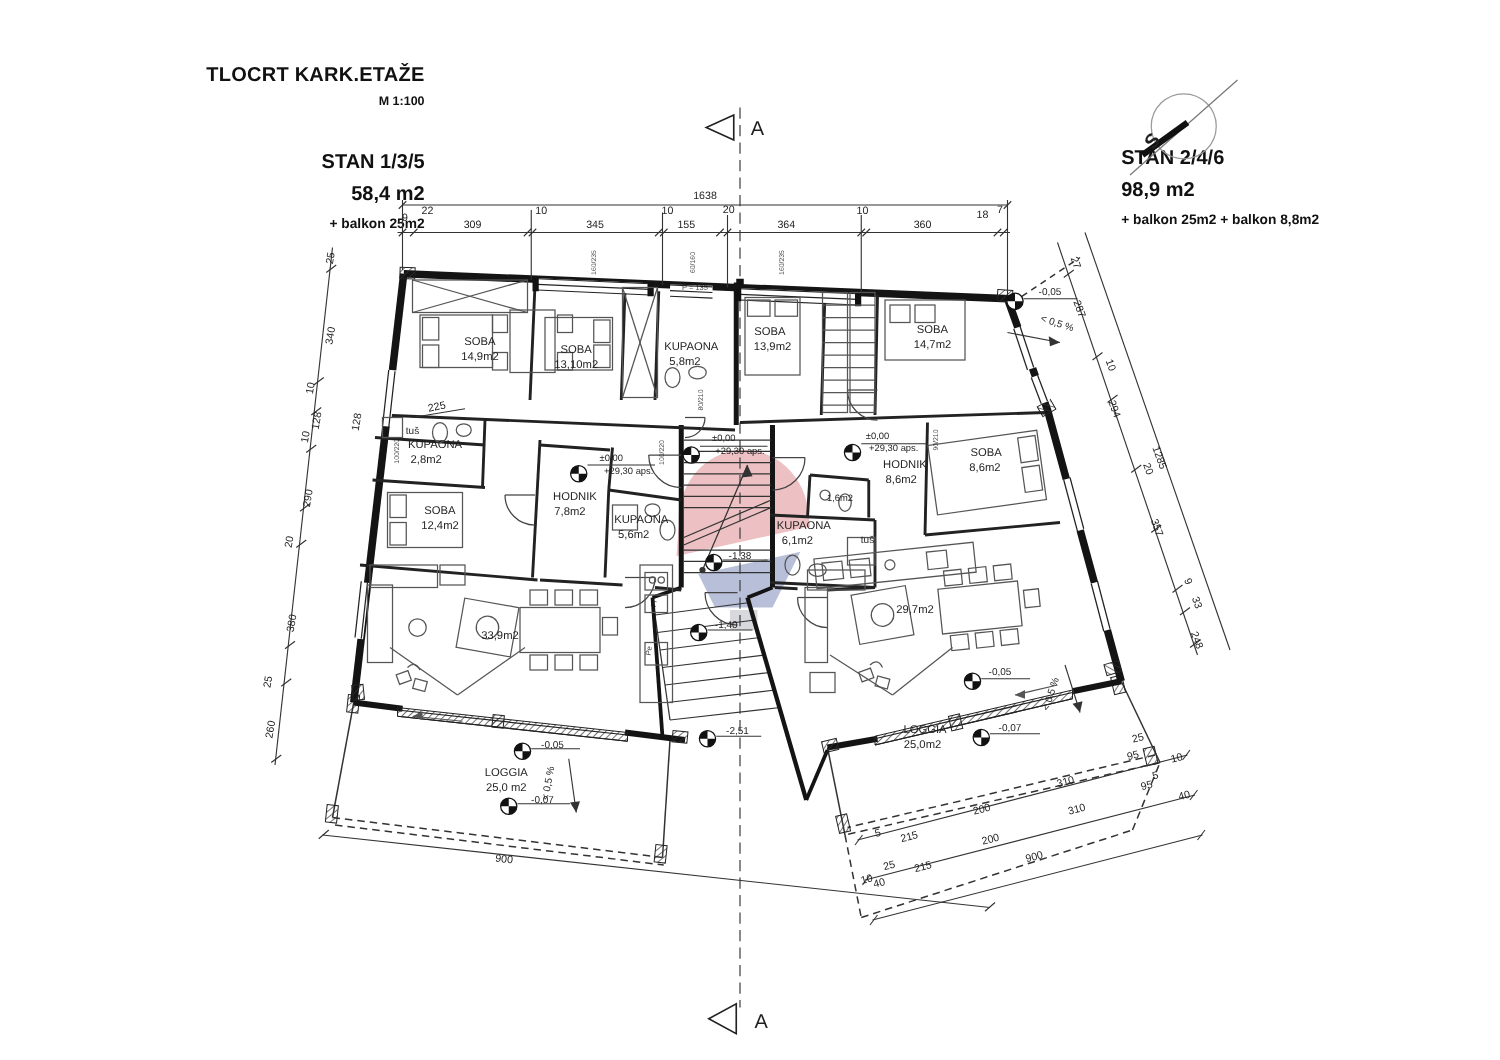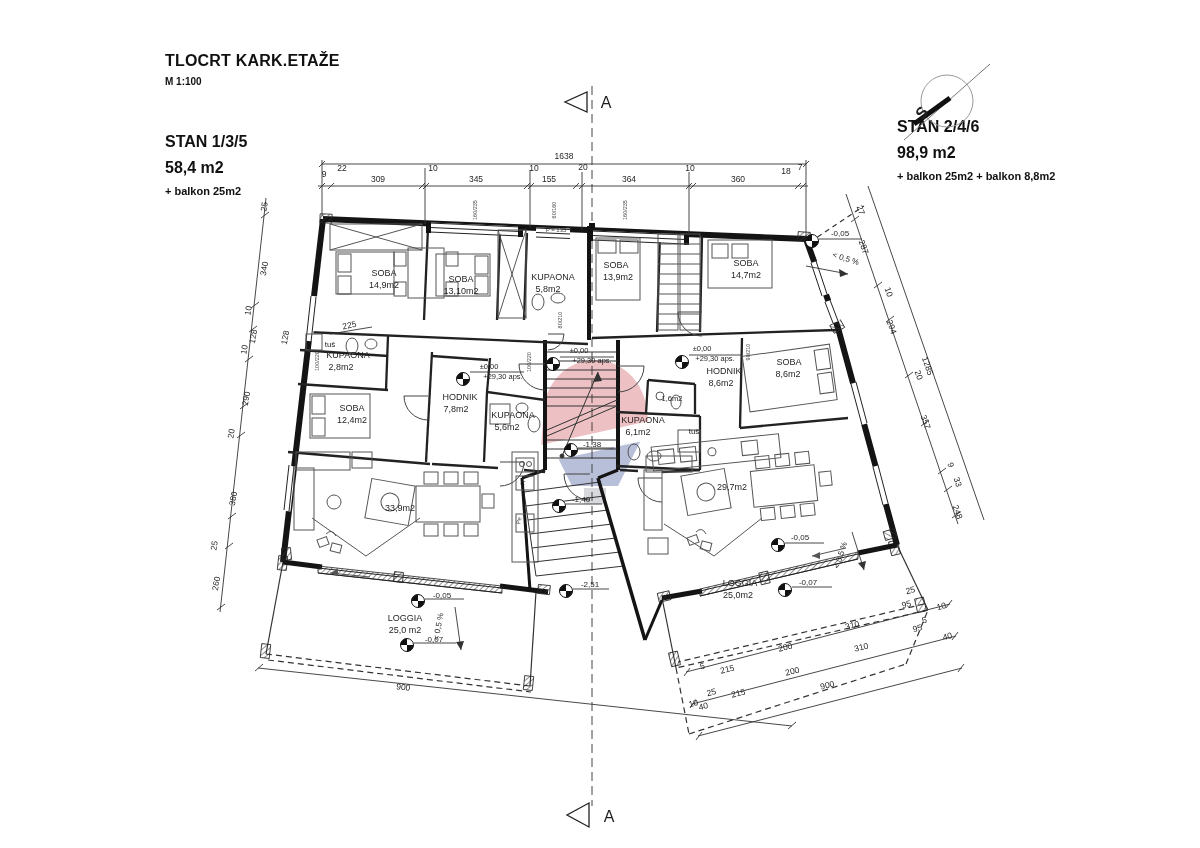--- a/index.html
+++ b/index.html
@@ -3,32 +3,32 @@
 <meta charset="utf-8">
 <style>
   html,body{margin:0;padding:0;background:#ffffff;}
   #canvas{position:relative;width:1200px;height:848px;background:#ffffff;overflow:hidden;
           font-family:"Liberation Sans",sans-serif;}
   #plan-svg{position:absolute;left:0;top:0;}
   #plan-svg text{font-family:"Liberation Sans",sans-serif;fill:#1f1f1f;text-anchor:middle;}
   .hdr{position:absolute;color:#111;}
   .hdr .t1{font-size:16px;font-weight:bold;letter-spacing:.2px;}
   .hdr .t2{font-size:10px;font-weight:bold;margin-top:6px;}
-  .hdr .t3{font-size:16px;font-weight:bold;margin-top:46px;}
+  .hdr .t3{font-size:16px;font-weight:bold;margin-top:34px;}
   .hdr .t4{font-size:16px;font-weight:bold;margin-top:8px;}
   .hdr .t5{font-size:11px;font-weight:bold;margin-top:8px;}
   #hdr-right .t3{margin-top:0;}
   line,path,rect,polygon,polyline,circle,ellipse{vector-effect:none;}
 </style>
 </head>
 <body>
 
 <div id="canvas">
 
-  <div id="hdr-left" class="hdr" style="left:165px;top:52px;">
+  <div id="hdr-left" class="hdr" style="left:165px;top:52px;text-align:right;">
     <div class="t1">TLOCRT KARK.ETAŽE</div>
     <div class="t2">M 1:100</div>
     <div class="t3">STAN 1/3/5</div>
     <div class="t4">58,4 m2</div>
     <div class="t5">+ balkon 25m2</div>
   </div>
 
   <div id="hdr-right" class="hdr" style="left:897px;top:118px;">
     <div class="t3">STAN 2/4/6</div>
     <div class="t4">98,9 m2</div>

